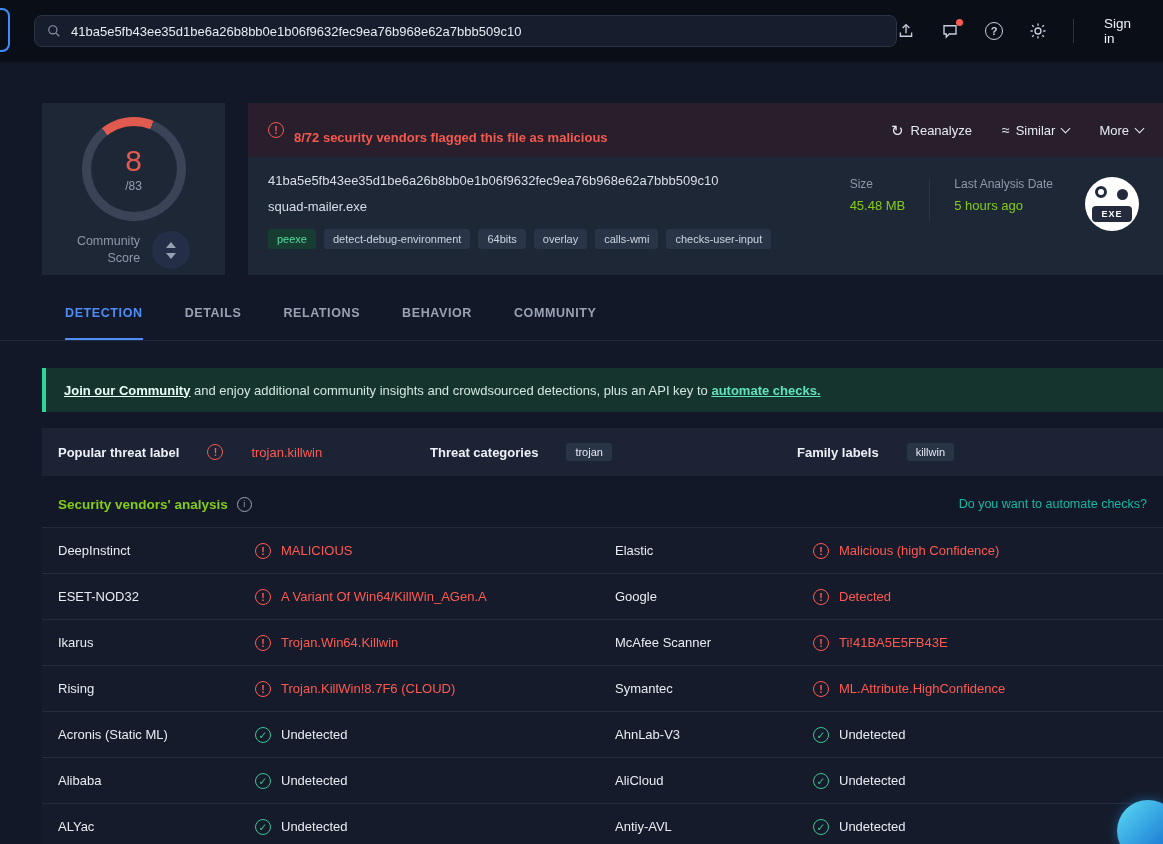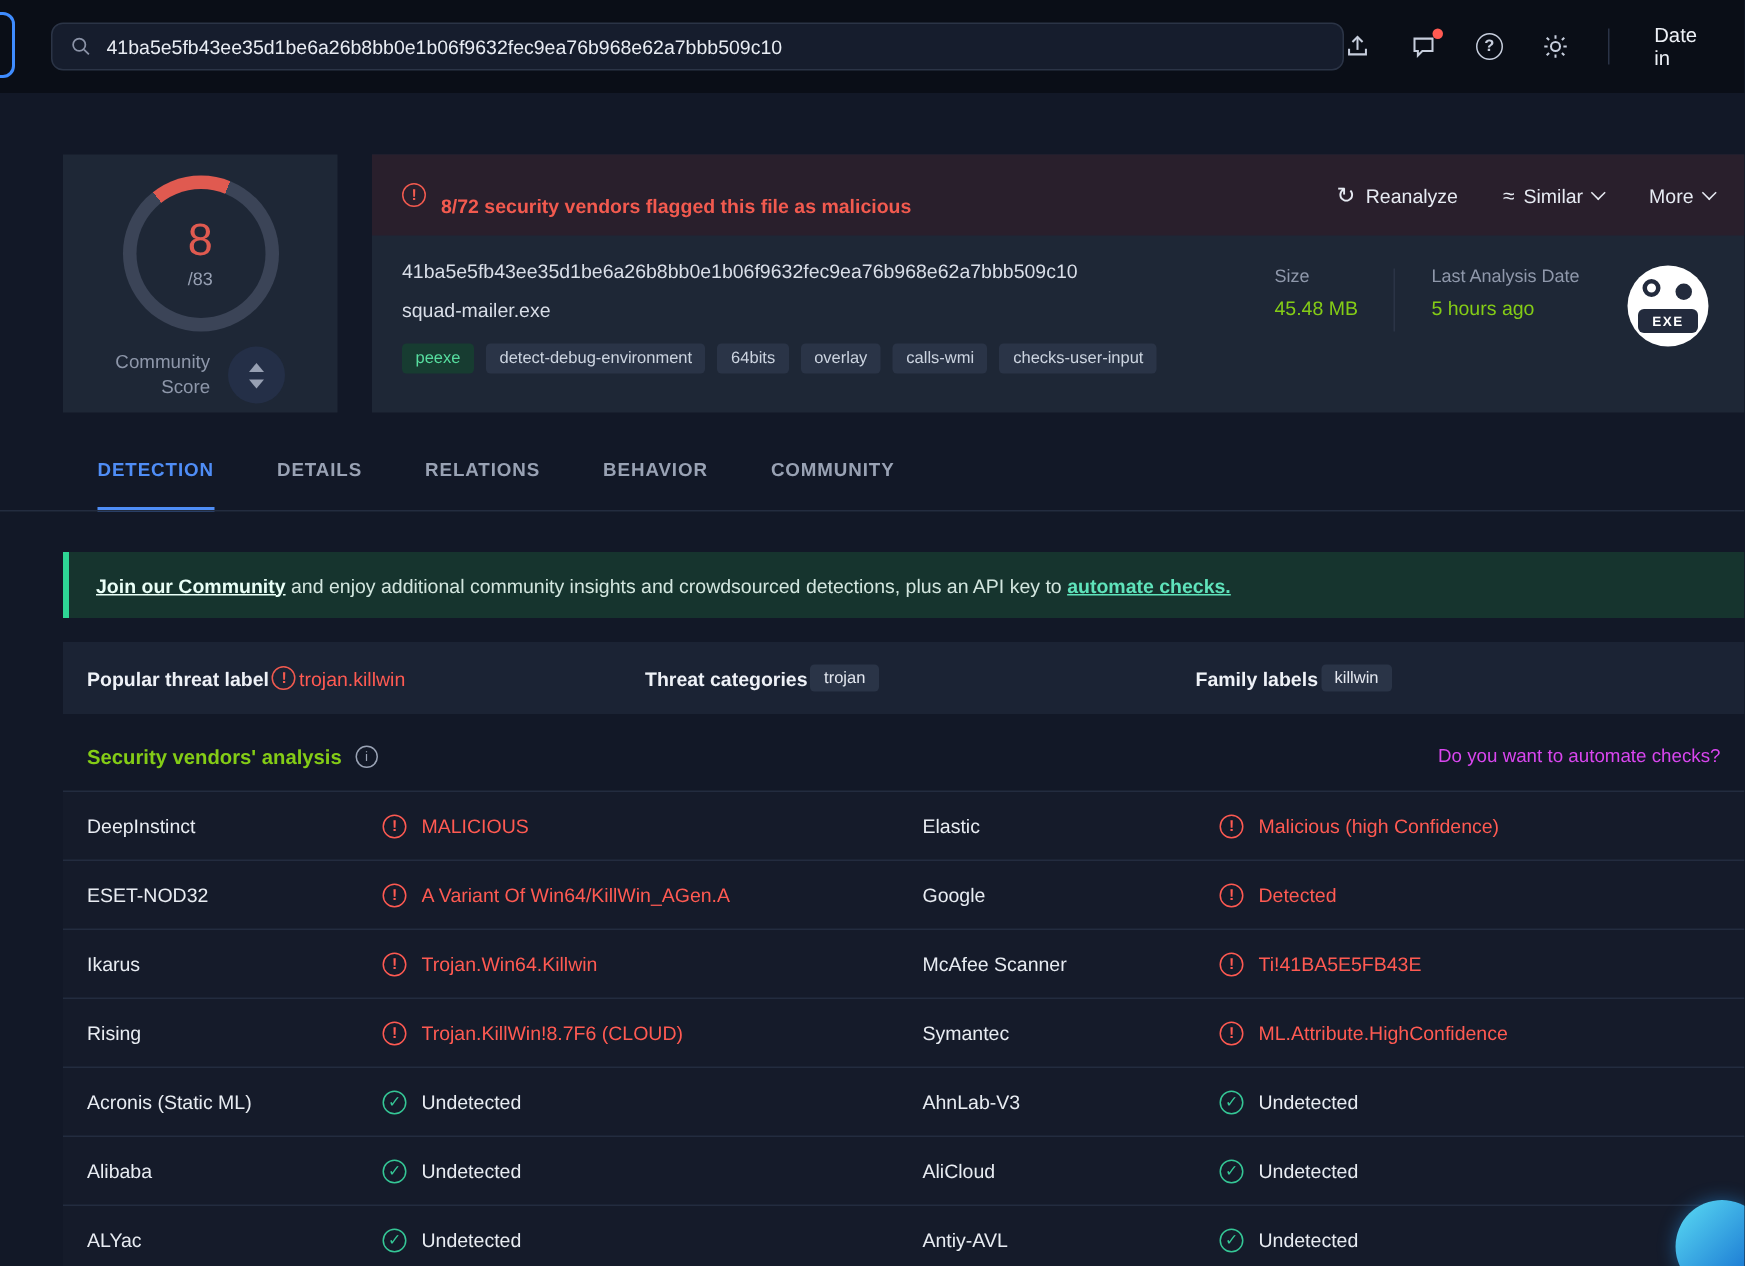--- a/index.html
+++ b/index.html
@@ -125,37 +125,37 @@
     display:flex; align-items:center; padding:0 18px;
     font-size:13px; color:#d3e6df;
   }
   .cb-link { color:#eafff7; font-weight:bold; text-decoration:underline; cursor:pointer; }
   .cb-link.teal { color:#5fe3bb; }
 
   
   .threat-bar {
     position:absolute; left:42px; right:0; top:428px; height:48px; background:#1b2334;
   }
-  .threat-group { position:absolute; top:0; height:48px; display:flex; align-items:center; gap:2px; }
+  .threat-group { position:absolute; top:0; height:48px; display:flex; align-items:center; gap:28px; }
   .threat-label { color:#eef1f7; font-size:13px; font-weight:bold; }
   .threat-red { color:#ff5a52; font-size:13px; }
   .pill { background:#2a3447; color:#e4e8f0; font-size:11px; padding:3px 9px; border-radius:3px; cursor:pointer; }
 
   
   .analysis-header {
     position:absolute; left:42px; right:0; top:489px; height:30px;
     display:flex; align-items:center; justify-content:space-between; padding:0 16px;
   }
   .ah-left { display:flex; align-items:center; gap:9px; }
   .ah-title { color:#84cc16; font-size:13.5px; font-weight:bold; }
   .info-icon {
     width:15px; height:15px; border:1.4px solid #9aa3b5; border-radius:50%; color:#9aa3b5;
     display:inline-flex; align-items:center; justify-content:center; font-size:9px; font-style:normal; cursor:pointer;
   }
-  .ah-right { color:#d946ef; font-size:12.5px; cursor:pointer; }
+  .ah-right { color:#14b8a6; font-size:12.5px; cursor:pointer; }
 
   
   .vendor-table { position:absolute; left:42px; right:0; top:527px; border-top:1px solid #232c3f; }
   .trow {
     display:grid; grid-template-columns:197px 360px 198px 1fr;
     align-items:center; height:46px; padding:0 16px;
     background:#151b2a; border-bottom:1px solid #232c3f;
   }
   .vendor { color:#e8ecf2; font-size:13px; }
   .result { display:flex; align-items:center; gap:10px; min-width:0; }
@@ -210,21 +210,21 @@
       <span class="tb-icon">
         <span class="circle-glyph">?</span>
       </span>
       <span class="tb-icon">
         <svg width="18" height="18" viewBox="0 0 24 24" fill="none" stroke="currentColor" stroke-width="1.8">
           <circle cx="12" cy="12" r="4"></circle>
           <path d="M12 2v3M12 19v3M2 12h3M19 12h3M4.2 4.2l2.1 2.1M17.7 17.7l2.1 2.1M19.8 4.2l-2.1 2.1M6.3 17.7l-2.1 2.1"></path>
         </svg>
       </span>
       <span class="vdiv"></span>
-      <span class="signin">Date in</span>
+      <span class="signin">Sign in</span>
     </div>
   </div>
 
   <div class="score-card">
     <div class="donut">
       <div class="donut-center">
         <div class="score-num">8</div>
         <div class="score-total">/83</div>
       </div>
     </div>

